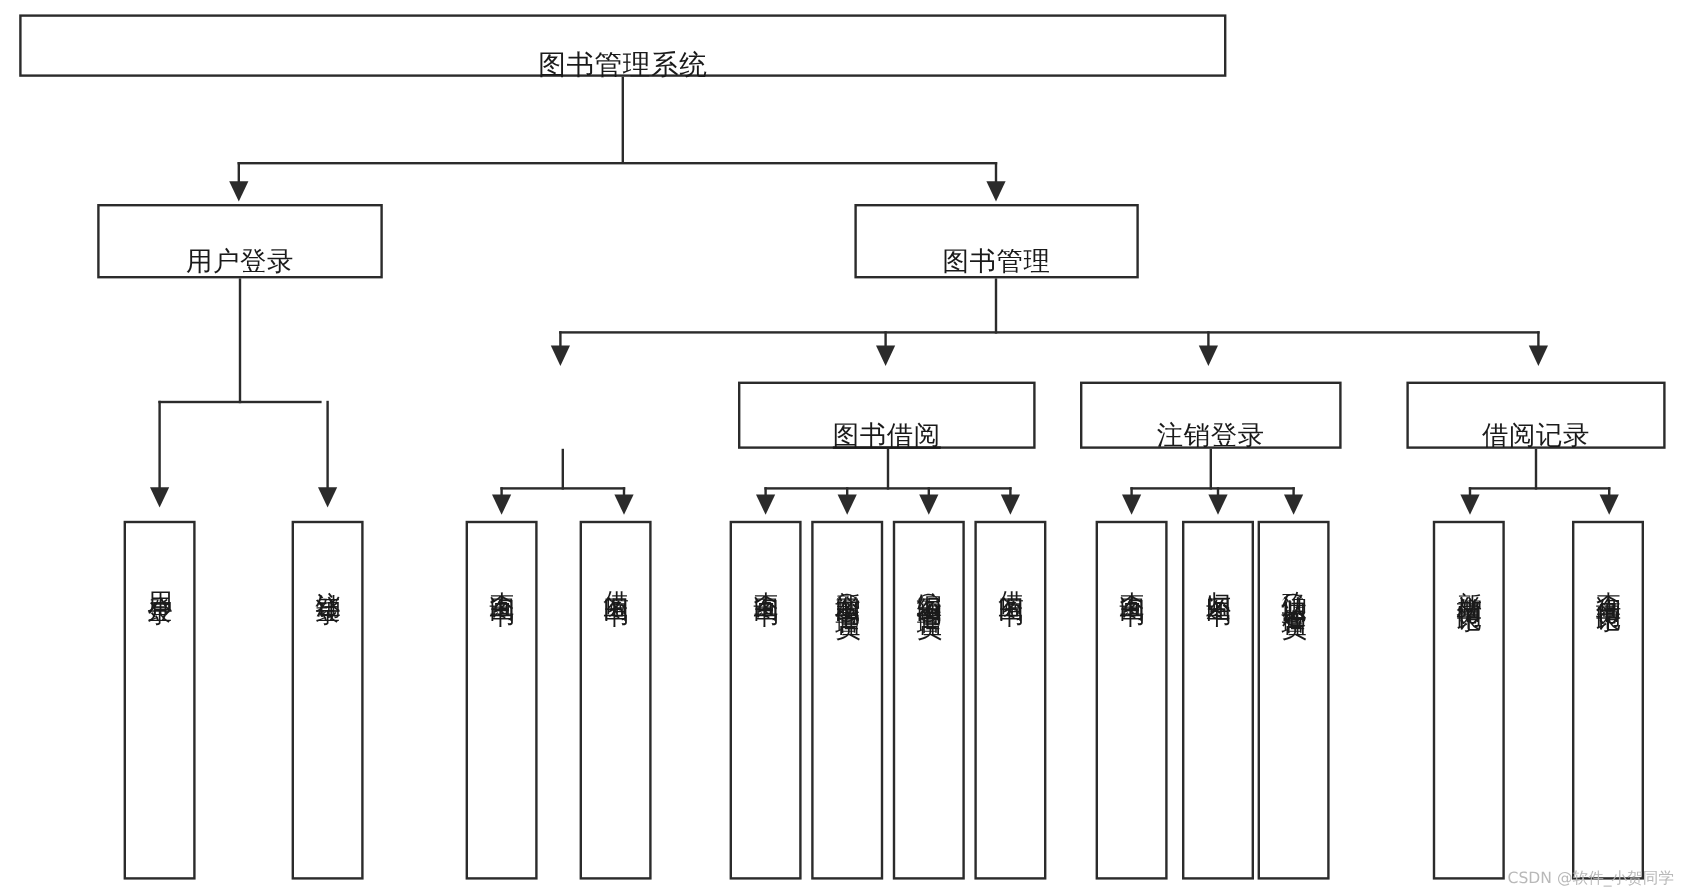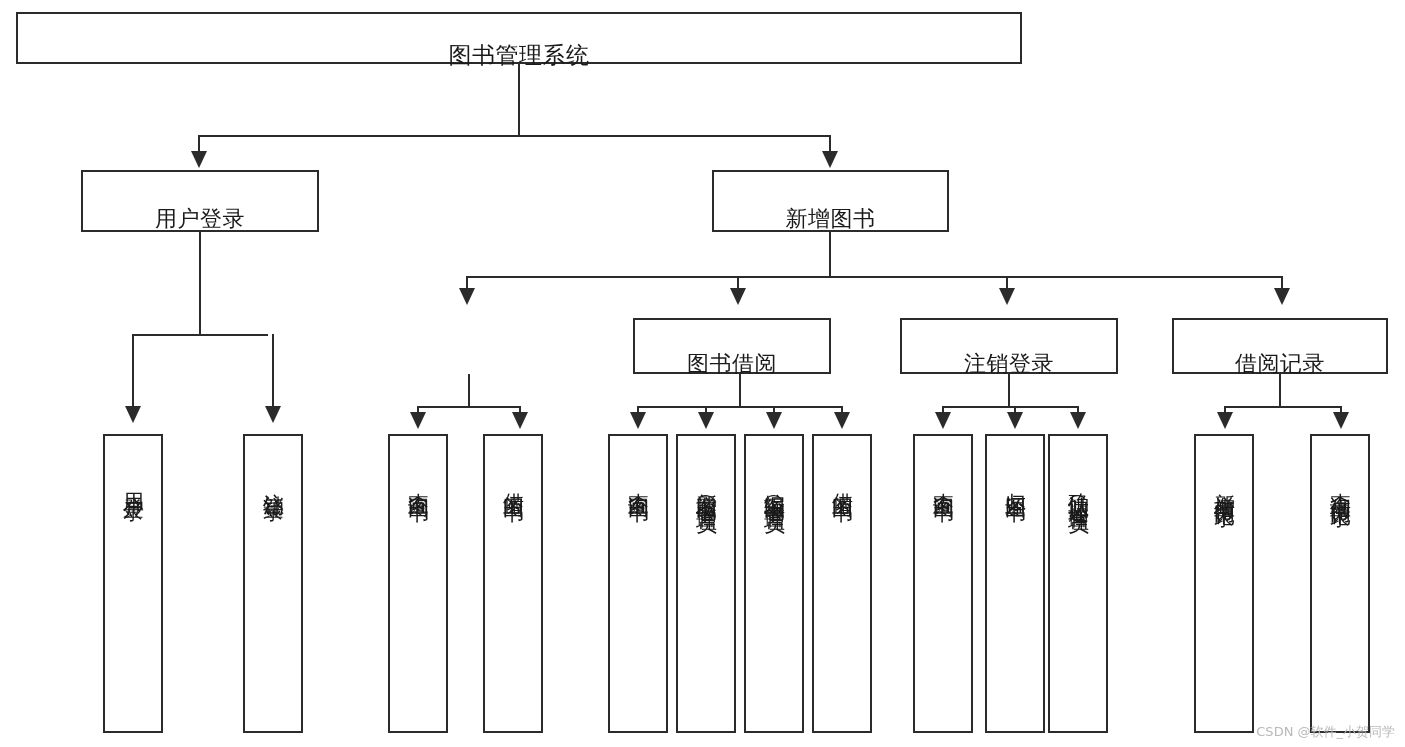--- a/index.html
+++ b/index.html
@@ -95,42 +95,42 @@
   <div class="ln v" style="left:198px; top:135px; height:18px;"></div>
   <div class="ln v" style="left:829px; top:135px; height:18px;"></div>
   <div class="arrow" style="left:191px; top:151px;"></div>
   <div class="arrow" style="left:822px; top:151px;"></div>
 
   <div class="node horiz" style="left:81px; top:170px; width:238px; height:62px;">
     <span class="node-label">用户登录</span>
   </div>
 
   <div class="node horiz" style="left:712px; top:170px; width:237px; height:62px;">
-    <span class="node-label">新增图书</span>
+    <span class="node-label">图书管理</span>
   </div>
 
   <div class="ln v" style="left:199px; top:232px; height:104px;"></div>
   <div class="ln h" style="left:132px; top:334px; width:136px;"></div>
   <div class="ln v" style="left:132px; top:334px; height:74px;"></div>
   <div class="ln v" style="left:272px; top:334px; height:74px;"></div>
   <div class="arrow" style="left:125px; top:406px;"></div>
   <div class="arrow" style="left:265px; top:406px;"></div>
 
   <div class="ln v" style="left:829px; top:232px; height:46px;"></div>
   <div class="ln h" style="left:466px; top:276px; width:817px;"></div>
   <div class="ln v" style="left:466px; top:276px; height:14px;"></div>
   <div class="ln v" style="left:737px; top:276px; height:14px;"></div>
   <div class="ln v" style="left:1006px; top:276px; height:14px;"></div>
   <div class="ln v" style="left:1281px; top:276px; height:14px;"></div>
   <div class="arrow" style="left:459px; top:288px;"></div>
   <div class="arrow" style="left:730px; top:288px;"></div>
   <div class="arrow" style="left:999px; top:288px;"></div>
   <div class="arrow" style="left:1274px; top:288px;"></div>
 
-  <div class="node horiz" style="left:633px; top:318px; width:198px; height:56px;">
+  <div class="node horiz" style="left:615px; top:318px; width:248px; height:56px;text-decoration:underline;">
     <span class="node-label">图书借阅</span>
   </div>
   <div class="node horiz" style="left:900px; top:318px; width:218px; height:56px;">
     <span class="node-label">注销登录</span>
   </div>
   <div class="node horiz" style="left:1172px; top:318px; width:216px; height:56px;">
     <span class="node-label">借阅记录</span>
   </div>
 
   <div class="ln v" style="left:468px; top:374px; height:34px;"></div>

